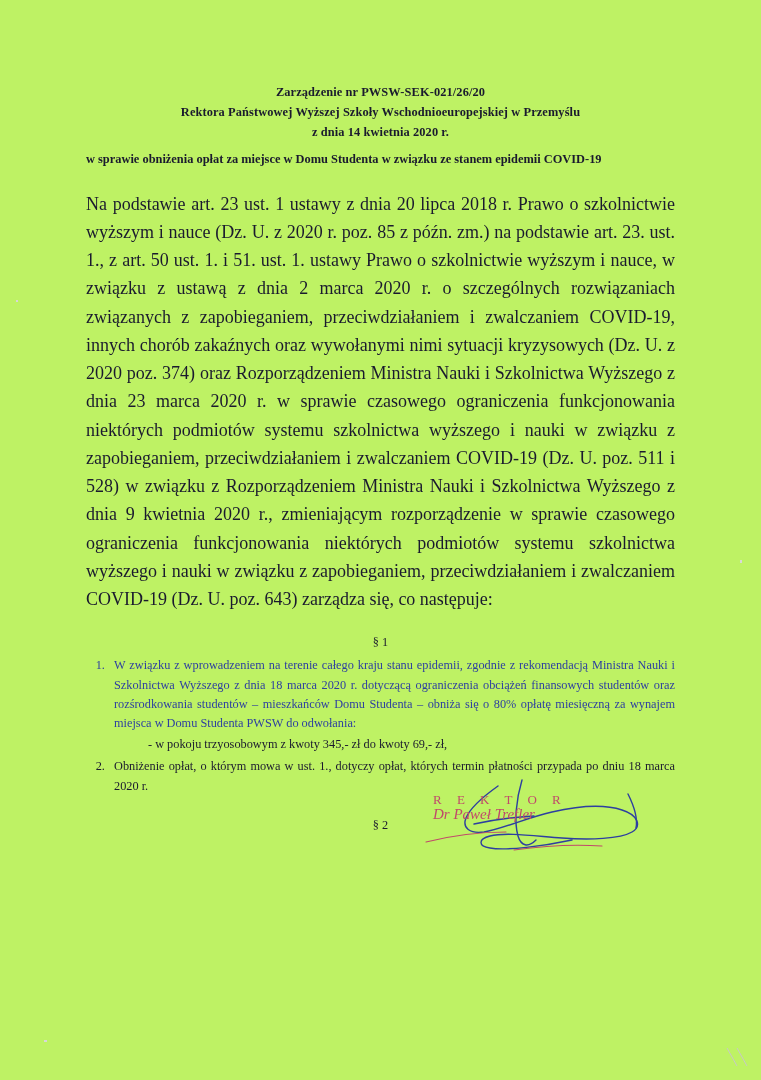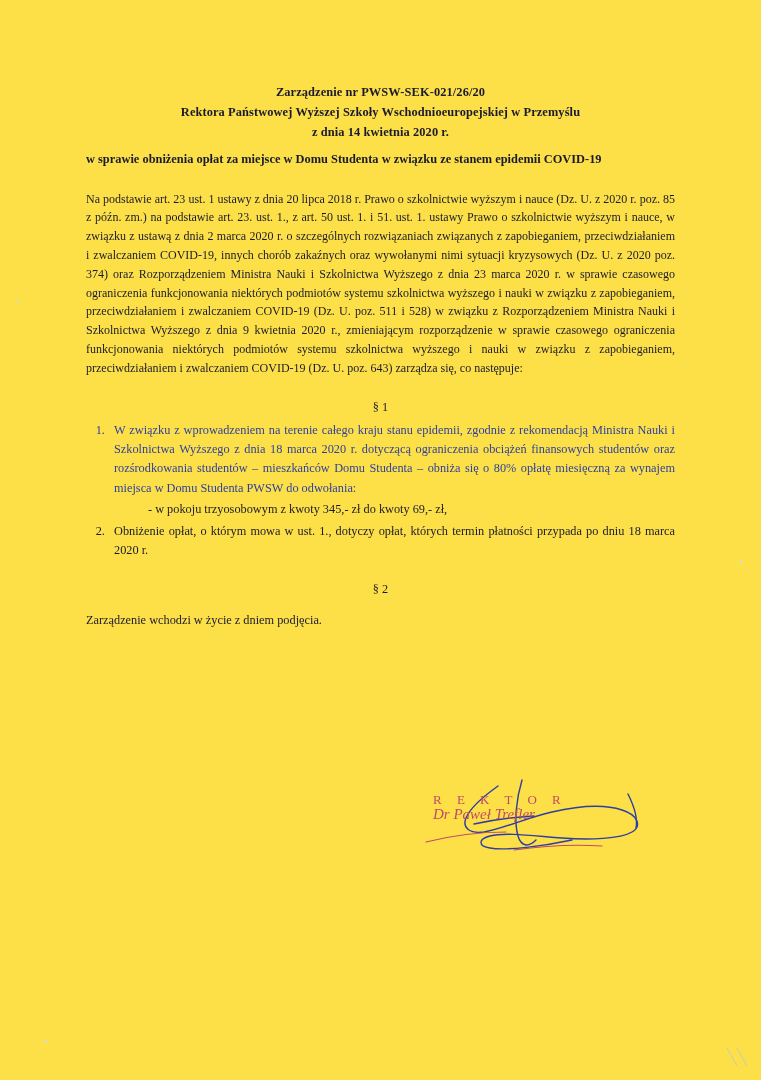--- a/index.html
+++ b/index.html
@@ -11,21 +11,21 @@
     width: 761px;
     height: 1080px;
     font-family: "Liberation Serif", serif;
     color: #1a1a2e;
     position: relative;
     overflow: hidden;
   }
   .page {
     position: absolute;
     inset: 0;
-    background: #fde047;
+    background: #bef264;
   }
   .doc-body {
     position: absolute;
     left: 86px;
     top: 82px;
     width: 589px;
   }
   .title-block {
     text-align: center;
     font-weight: bold;
@@ -38,21 +38,21 @@
   }
   .subject {
     margin-top: 8px;
     font-weight: bold;
     font-size: 12.4px;
     line-height: 1.55;
     text-align: left;
   }
   .preamble {
     margin-top: 20px;
-    font-size: 12px;
+    font-size: 18px;
     line-height: 1.57;
     text-align: justify;
     text-justify: inter-word;
     hyphens: none;
   }
   .section-mark {
     text-align: center;
     font-size: 12.3px;
     margin-top: 22px;
     margin-bottom: 6px;
@@ -154,21 +154,20 @@
         <span>W związku z wprowadzeniem na terenie całego kraju stanu epidemii, zgodnie z rekomendacją Ministra Nauki i Szkolnictwa Wyższego z dnia 18 marca 2020 r. dotyczącą ograniczenia obciążeń finansowych studentów oraz rozśrodkowania studentów – mieszkańców Domu Studenta – obniża się o 80% opłatę miesięczną za wynajem miejsca w Domu Studenta PWSW do odwołania:</span>
         <ul class="sub-list">
           <li>- w pokoju trzyosobowym z kwoty 345,- zł do kwoty 69,- zł,</li>
         </ul>
       </li>
       <li>Obniżenie opłat, o którym mowa w ust. 1., dotyczy opłat, których termin płatności przypada po dniu 18 marca 2020 r.</li>
     </ol>
 
     <div class="section-mark">§ 2</div>
 
-    <div class="closing">Zarządzenie wchodzi w życie z dniem podjęcia.</div>
 
   </div>
 
   <div class="signature-area">
     <svg class="signature-svg" width="320" height="100" viewBox="0 0 320 100">
       <g fill="none" stroke="#2d3fa0" stroke-width="1.4" stroke-linecap="round">
         <path d="M132 16 C118 26 104 38 100 48 C96 58 104 64 118 62 C136 59 160 48 186 42 C212 36 238 34 256 40 C272 45 276 56 266 62 C254 69 224 70 196 68 C168 66 140 62 124 66 C112 69 112 76 124 78 C140 81 178 76 206 70"></path>
         <path d="M156 10 C150 30 148 52 152 66 C155 76 162 78 170 70"></path>
         <path d="M262 24 C268 36 272 48 270 58"></path>
         <path d="M108 54 C126 50 148 47 168 46"></path>

